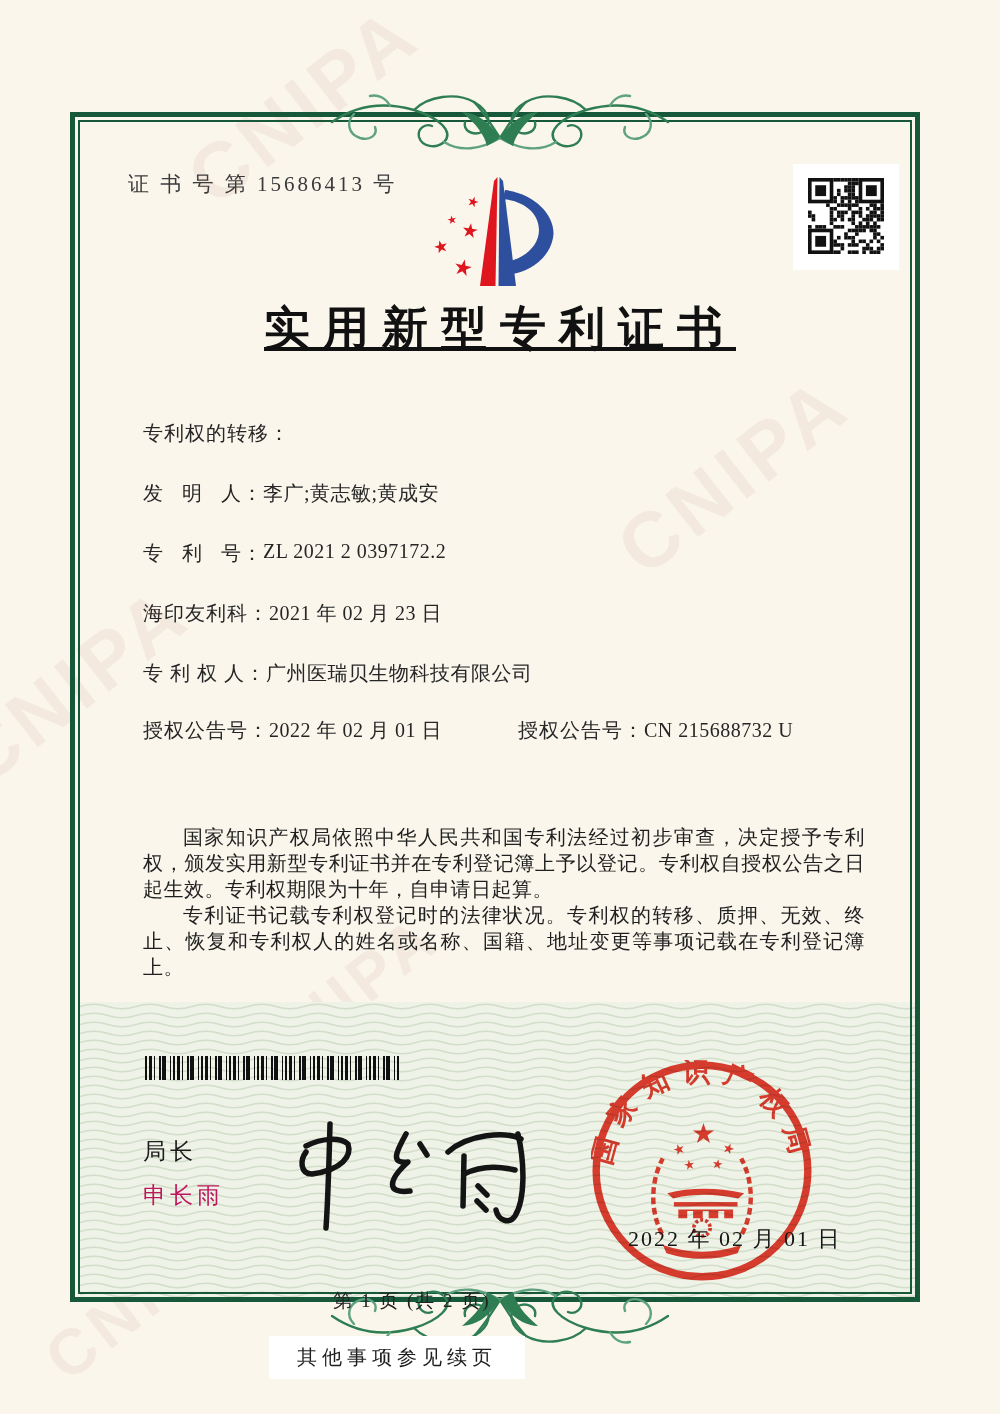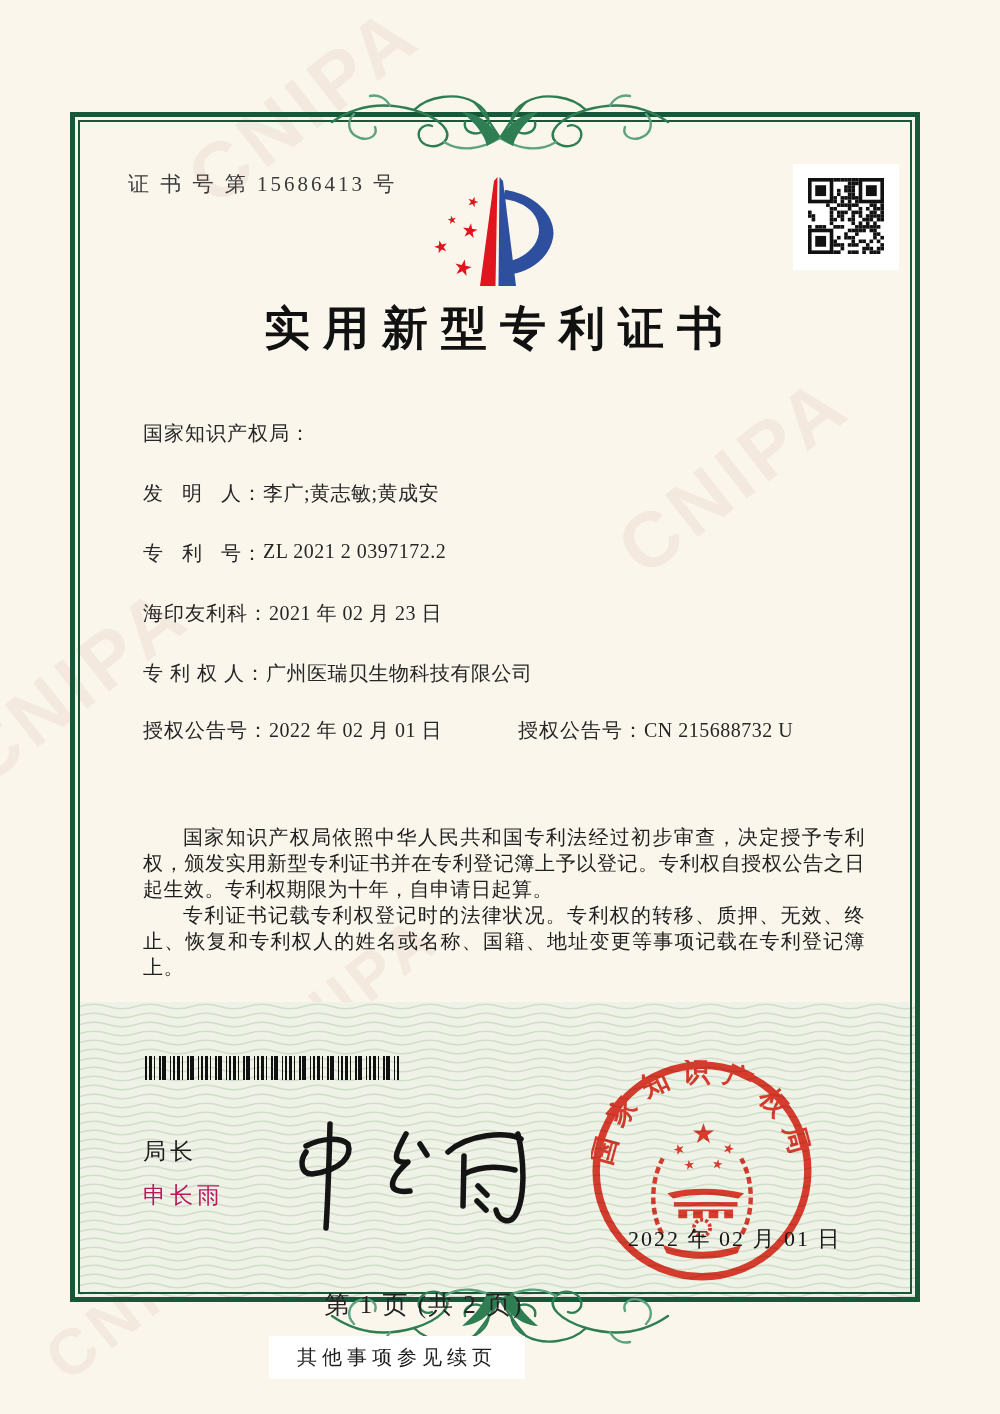--- a/index.html
+++ b/index.html
@@ -16,21 +16,21 @@
   .frame-inner{position:absolute;inset:3px;border:2px solid #17573a;}
   
   .band{position:absolute;left:80px;top:1002px;width:840px;height:300px;background:#eef2e7;}
   .band svg{display:block;}
   
   .certno{position:absolute;left:128px;top:170px;font-size:21px;letter-spacing:3px;color:#3a3a3a;white-space:pre;}
   .qrpad{position:absolute;left:793px;top:164px;width:106px;height:106px;background:#ffffff;}
   .qrpad svg{position:absolute;left:15px;top:14px;}
   .logo{position:absolute;left:423px;top:174px;}
   .title{position:absolute;left:0;top:298px;width:1000px;text-align:center;
-         font-size:46px;font-weight:700;letter-spacing:13px;color:#111;}
+         font-size:46px;font-weight:700;letter-spacing:13px;color:#111;text-decoration:underline;}
   
   .fields{position:absolute;left:143px;top:420px;width:740px;font-size:20px;color:#262626;}
   .row{display:flex;align-items:flex-start;white-space:pre-wrap;height:60px;box-sizing:border-box;}
   .row.addr{height:66px;line-height:30px;}
   .row.grant{height:auto;}
   .row .lbl{flex:none;letter-spacing:1px;}
   .row .val{letter-spacing:0.5px;}
   .grant .pair2{margin-left:76px;}
   
   .paras{position:absolute;left:143px;top:824px;width:722px;font-size:20px;line-height:26px;
@@ -43,21 +43,21 @@
       #101010 4px 7px,rgba(0,0,0,0) 7px 9px,
       #101010 9px 10px,rgba(0,0,0,0) 10px 14px,
       #101010 14px 16px,rgba(0,0,0,0) 16px 17px,
       #101010 17px 21px,rgba(0,0,0,0) 21px 25px,
       #101010 25px 26px,rgba(0,0,0,0) 26px 28px);}
   .director-title{position:absolute;left:143px;top:1136px;font-size:23px;color:#1c1c1c;letter-spacing:4px;text-align:center;}
   .director-name{position:absolute;left:143px;top:1180px;font-size:23px;color:#be185d;letter-spacing:4px;}
   .sig{position:absolute;left:268px;top:1104px;}
   .seal{position:absolute;left:591px;top:1060px;mix-blend-mode:multiply;opacity:0.93;}
   .seal-date{position:absolute;left:628px;top:1224px;font-size:22px;color:#151515;letter-spacing:2px;white-space:pre;}
-  .pageinfo{position:absolute;left:16px;top:1288px;width:816px;text-align:center;font-size:25px;color:#222;letter-spacing:2px;white-space:pre;}
+  .pageinfo{position:absolute;left:4px;top:1288px;width:816px;text-align:center;font-size:19px;color:#222;letter-spacing:2px;white-space:pre;}
   .contnote{position:absolute;left:0;top:1336px;width:794px;text-align:center;}
   .contnote span{display:inline-block;background:#ffffff;padding:8px 28px;font-size:20px;color:#1d1d1d;letter-spacing:5px;}
 </style>
 </head>
 <body>
 
 <div>
 
   <div class="wm" style="left:170px;top:60px;">CNIPA</div>
   <div class="wm" style="left:600px;top:430px;">CNIPA</div>
@@ -283,21 +283,21 @@
     <use href="#st" transform="translate(29,46) scale(0.45) rotate(-12)" fill="#e0161f"></use>
     <use href="#st" transform="translate(47,57) scale(0.78) rotate(8)" fill="#e0161f"></use>
     <use href="#st" transform="translate(18,73) scale(0.68) rotate(-15)" fill="#e0161f"></use>
     <use href="#st" transform="translate(40,94) scale(0.88) rotate(12)" fill="#e0161f"></use>
   </svg>
 
   <div class="title">实用新型专利证书</div>
 
   <div class="fields">
     <div class="row">
-      <span class="lbl">国家知识产权局：</span>
+      <span class="lbl">专利权的转移：</span>
     </div>
     <div class="row">
       <span class="lbl">发   明   人：</span><span class="val">李广;黄志敏;黄成安</span>
     </div>
     <div class="row">
       <span class="lbl">专   利   号：</span><span class="val">ZL 2021 2 0397172.2</span>
     </div>
     <div class="row">
       <span class="lbl">海印友利科：</span><span class="val">2021 年 02 月 23 日</span>
     </div>

